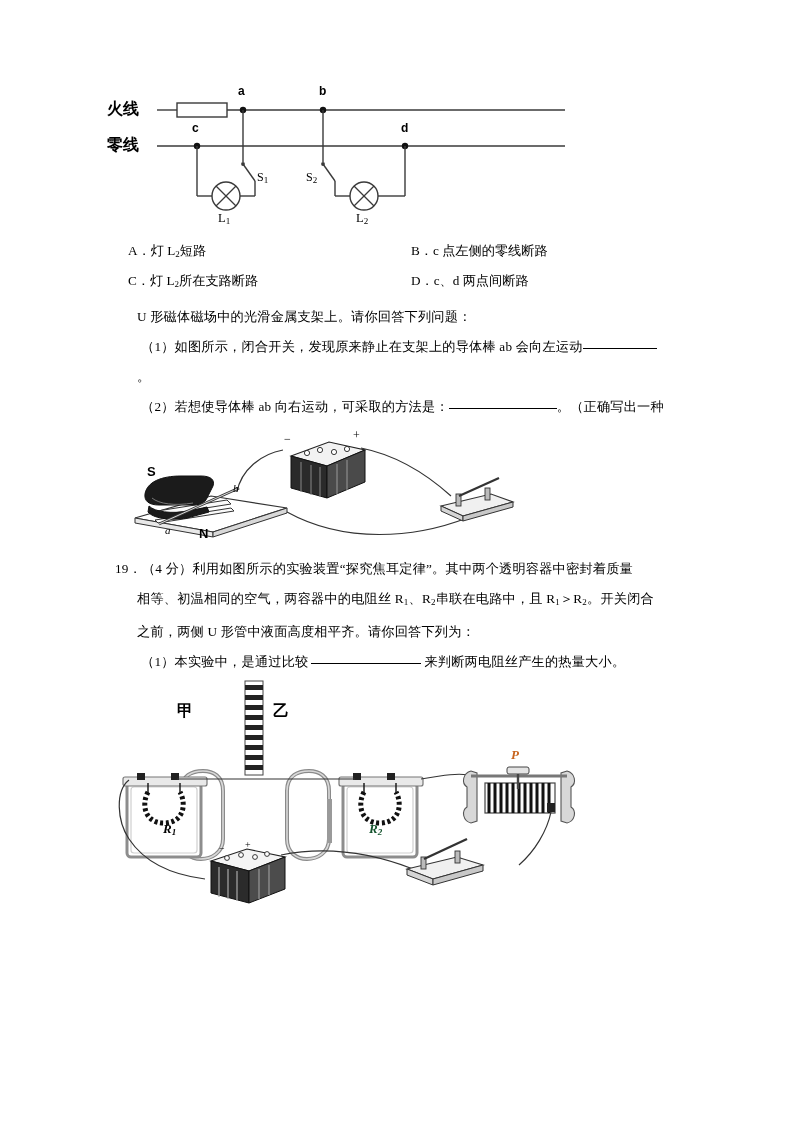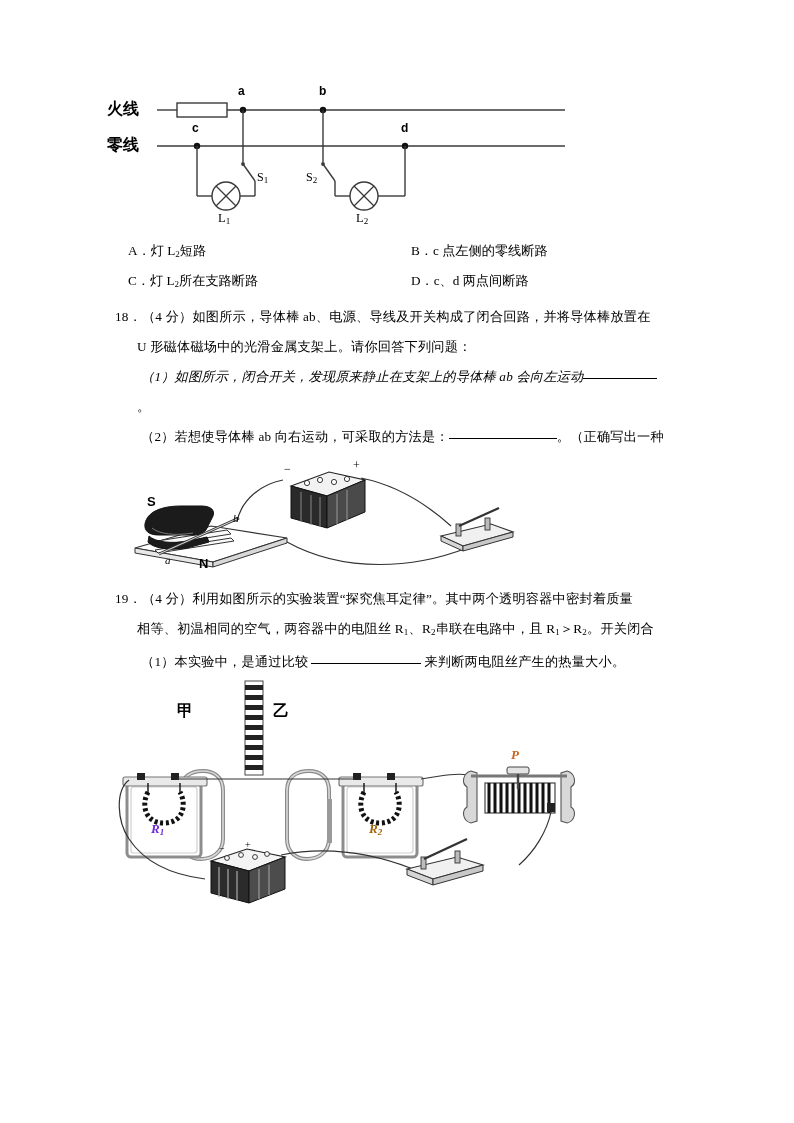--- a/index.html
+++ b/index.html
@@ -34,21 +34,21 @@
     line-height: 30px;
     letter-spacing: 0.2px;
     white-space: nowrap;
   }
   .para {
     font-size: 13.2px;
     line-height: 30px;
     letter-spacing: 0.1px;
   }
   .indent1 { padding-left: 22px; }
-  .indent2 { padding-left: 12px; font-style: italic; }
+  .indent2 { padding-left: 12px; }
   sub {
     font-size: 9px;
     vertical-align: -0.25em;
   }
   .blank {
     display: inline-block;
     border-bottom: 1.1px solid #000;
     vertical-align: 2px;
   }
 
@@ -175,21 +175,20 @@
         <span class="opt-b"><span>B</span><span>．c 点左侧的零线断路</span></span>
       </div>
       <div class="opt-row">
         <span class="opt-a"><span>C</span><span>．灯 L</span><sub>2</sub><span>所在支路断路</span></span>
         <span class="opt-b"><span>D</span><span>．c、d 两点间断路</span></span>
       </div>
     </div>
 
 
     <div class="para" style="margin-top:6px;">
-      <div class="line">18．（4 分）如图所示，导体棒 ab、电源、导线及开关构成了闭合回路，并将导体棒放置在</div>
       <div class="line indent1">U 形磁体磁场中的光滑金属支架上。请你回答下列问题：</div>
 
       <div class="line indent2" style="padding-left:26px;">
         <span>（1）如图所示，闭合开关，发现原来静止在支架上的导体棒 ab 会向左运动</span><span class="blank" style="width:74px;"></span>
       </div>
       <div class="line indent1">。</div>
 
       <div class="line" style="padding-left:26px;">
         <span>（2）若想使导体棒 ab 向右运动，可采取的方法是：</span><span class="blank" style="width:108px;"></span><span>。（正确写出一种</span>
       </div>
@@ -255,20 +254,21 @@
       <div class="lbl" style="position:absolute; left:118px; top:56px;">b</div>
       <div style="position:absolute; left:169px; top:6px; font-size:12px;">−</div>
       <div style="position:absolute; left:238px; top:2px; font-size:12px;">+</div>
     </div>
 
     <div class="para" style="margin-top:8px;">
       <div class="line">19．（4 分）利用如图所示的实验装置“探究焦耳定律”。其中两个透明容器中密封着质量</div>
       <div class="line indent1">
         <span>相等、初温相同的空气，两容器中的电阻丝 R</span><sub>1</sub><span>、R</span><sub>2</sub><span>串联在电路中，且 R</span><sub>1</sub><span>＞R</span><sub>2</sub><span>。开关闭合</span>
       </div>
+      <div class="line indent1">之前，两侧 U 形管中液面高度相平齐。请你回答下列为：</div>
       <div class="line" style="padding-left:26px;">
         <span>（1）本实验中，是通过比较</span><span class="blank" style="width:110px; margin:0 3px;"></span><span>来判断两电阻丝产生的热量大小。</span>
       </div>
     </div>
 
     <div class="fig fig-joule" style="margin-top:2px;">
       <svg width="562" height="225" viewBox="0 0 562 225">
 
         <g>
           <rect x="130" y="2" width="18" height="94" fill="#ffffff" stroke="#444" stroke-width="1"></rect>
@@ -386,24 +386,24 @@
           <polygon points="318,200 318,206 368,192 368,186" fill="#c8c8c8" stroke="#333" stroke-width="1"></polygon>
           <rect x="306" y="178" width="5" height="12" fill="#bbb" stroke="#333" stroke-width="0.9"></rect>
           <rect x="340" y="172" width="5" height="12" fill="#bbb" stroke="#333" stroke-width="0.9"></rect>
           <line x1="309" y1="180" x2="352" y2="160" stroke="#333" stroke-width="2.4"></line>
         </g>
       </svg>
 
       <div class="cn-lbl" style="position:absolute; left:62px; top:22px; font-weight:bold;">甲</div>
       <div class="cn-lbl" style="position:absolute; left:158px; top:22px; font-weight:bold;">乙</div>
 
-      <div class="lbl" style="position:absolute; left:36px; top:142px; color:#6d28d9; font-size:13px; font-weight:bold;">
+      <div class="lbl" style="position:absolute; left:48px; top:142px; color:#000000; font-size:13px; font-weight:bold;">
         <span>R</span><sub>1</sub>
       </div>
-      <div class="lbl" style="position:absolute; left:254px; top:142px; color:#a16207; font-size:13px; font-weight:bold;">
+      <div class="lbl" style="position:absolute; left:254px; top:142px; color:#14532d; font-size:13px; font-weight:bold;">
         <span>R</span><sub>2</sub>
       </div>
       <div class="lbl" style="position:absolute; left:396px; top:68px; color:#c8641e; font-size:13px; font-weight:bold;">P</div>
       <div style="position:absolute; left:104px; top:164px; font-size:10px;">−</div>
       <div style="position:absolute; left:130px; top:160px; font-size:10px;">+</div>
     </div>
 
 
   </div>
 </div>

